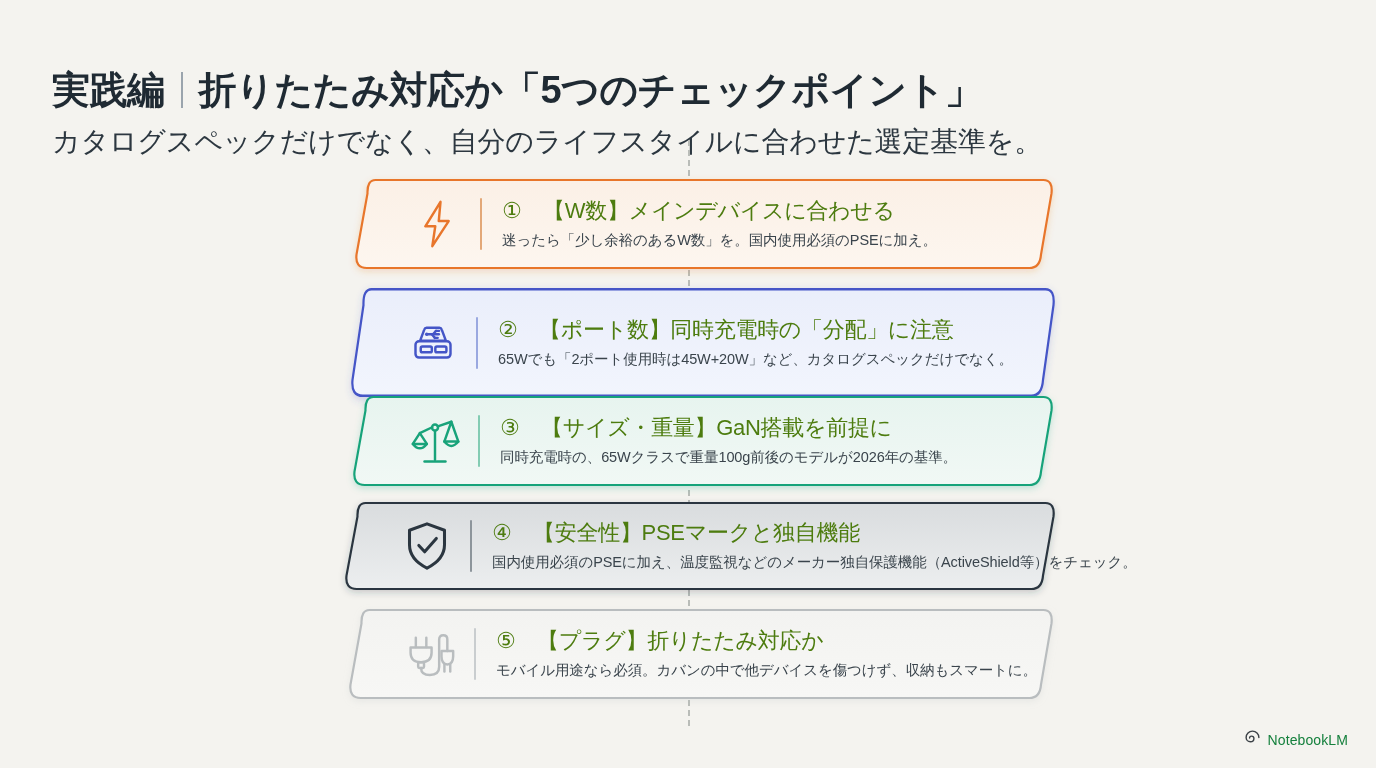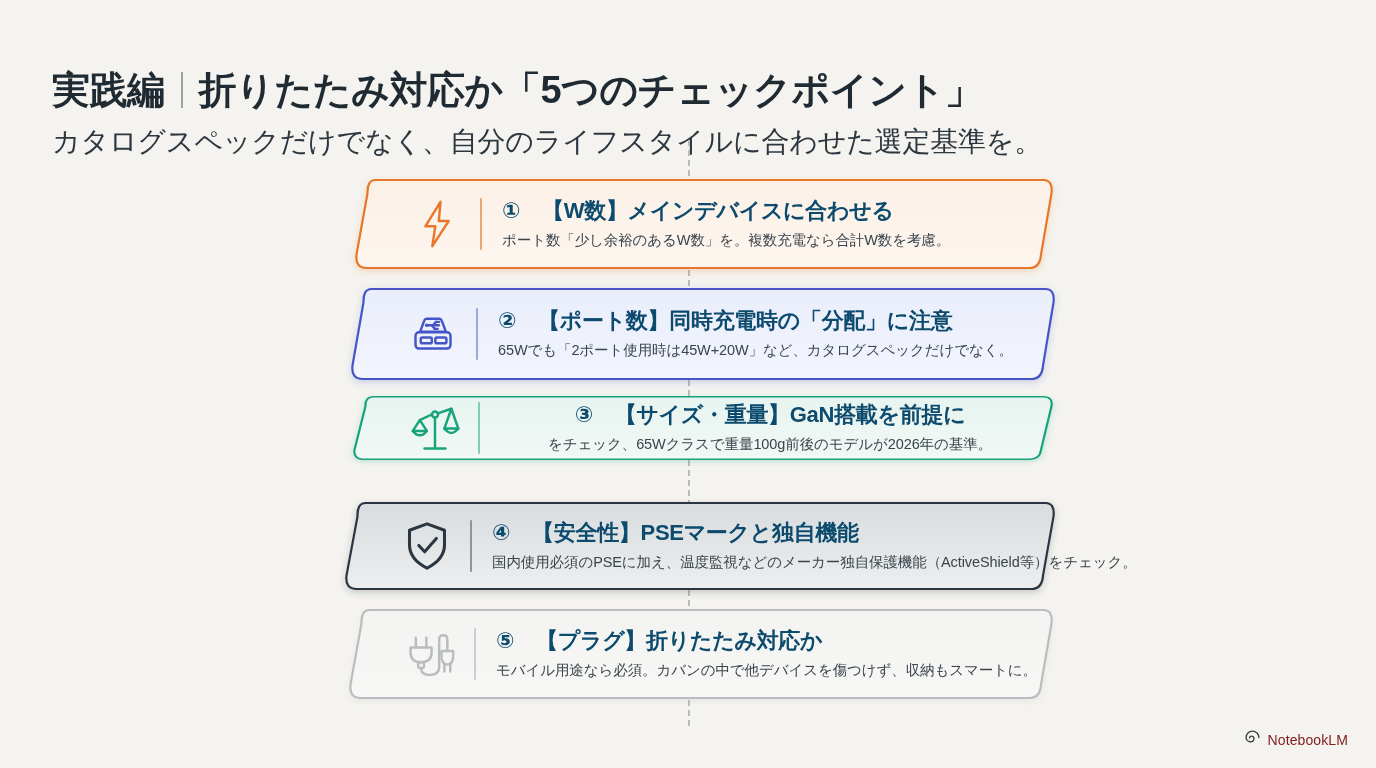--- a/index.html
+++ b/index.html
@@ -102,22 +102,22 @@
     margin: 0 20px 0 6px;
     border-radius: 1px;
   }
   .card-text {
     flex: 1 1 auto;
     min-width: 0;
     padding-right: 14px;
   }
   .card-heading {
     font-size: 22px;
-    font-weight: 700;
-    color: #0c4a6e;
+    font-weight: 400;
+    color: #4d7c0f;
     letter-spacing: -0.3px;
     white-space: nowrap;
     line-height: 1.3;
   }
   .card-desc {
     margin-top: 5px;
     font-size: 14.5px;
     font-weight: 400;
     color: #3a444c;
     letter-spacing: -0.1px;
@@ -129,21 +129,21 @@
   #brand {
     position: absolute;
     right: 28px;
     bottom: 18px;
     display: flex;
     align-items: center;
     gap: 7px;
   }
   #brand-label {
     font-size: 14px;
-    color: #7f1d1d;
+    color: #15803d;
     letter-spacing: 0.1px;
   }
 </style>
 </head>
 <body>
 
 <div id="header">
   <div id="title">
     <span class="title-seg">実践編</span>
     <span id="title-divider"></span>
@@ -170,25 +170,25 @@
       </svg>
       <div class="card-inner">
         <div class="card-icon">
           <svg width="56" height="56" viewBox="0 0 48 48" fill="none" stroke="#e8762c" stroke-width="2.1" stroke-linecap="round" stroke-linejoin="round">
             <path d="M27 5 L14 26 L22.5 26 L20 43 L34 21.5 L25.5 21.5 Z"></path>
           </svg>
         </div>
         <div class="card-rule" style="background:#e3a878"></div>
         <div class="card-text">
           <div class="card-heading">①　【W数】メインデバイスに合わせる</div>
-          <div class="card-desc">ポート数「少し余裕のあるW数」を。複数充電なら合計W数を考慮。</div>
-        </div>
-      </div>
-    </div>
-    <div class="card" style="left: 350px; top: 288px; width: 706px; height: 92px;">
+          <div class="card-desc">迷ったら「少し余裕のあるW数」を。国内使用必須のPSEに加え。</div>
+        </div>
+      </div>
+    </div>
+    <div class="card" style="left: 350px; top: 288px; width: 706px; height: 109px;">
       <svg class="card-svg" viewBox="0 0 706 92" preserveAspectRatio="none">
         <defs>
           <linearGradient id="cg1" x1="0" y1="0" x2="0" y2="1">
             <stop offset="0%" stop-color="#eaeefb"></stop>
             <stop offset="100%" stop-color="#f2f5fd"></stop>
           </linearGradient>
           <filter id="cf1" x="-12%" y="-30%" width="124%" height="180%">
             <feDropShadow dx="0" dy="2.5" stdDeviation="3.5" flood-color="#4455c7" flood-opacity="0.22"></feDropShadow>
           </filter>
         </defs>
@@ -209,21 +209,21 @@
             <path d="M23 16.5 L25.6 19.6"></path>
           </svg>
         </div>
         <div class="card-rule" style="background:#9aa8e0"></div>
         <div class="card-text">
           <div class="card-heading">②　【ポート数】同時充電時の「分配」に注意</div>
           <div class="card-desc">65Wでも「2ポート使用時は45W+20W」など、カタログスペックだけでなく。</div>
         </div>
       </div>
     </div>
-    <div class="card" style="left: 352px; top: 396px; width: 702px; height: 64px; text-align: center;">
+    <div class="card" style="left: 352px; top: 396px; width: 702px; height: 90px;">
       <svg class="card-svg" viewBox="0 0 702 90" preserveAspectRatio="none">
         <defs>
           <linearGradient id="cg2" x1="0" y1="0" x2="0" y2="1">
             <stop offset="0%" stop-color="#e7f4ef"></stop>
             <stop offset="100%" stop-color="#f1f8f5"></stop>
           </linearGradient>
           <filter id="cf2" x="-12%" y="-30%" width="124%" height="180%">
             <feDropShadow dx="0" dy="2.5" stdDeviation="3.5" flood-color="#18a37a" flood-opacity="0.22"></feDropShadow>
           </filter>
         </defs>
@@ -239,21 +239,21 @@
             <path d="M26.4 11.5 L38 7.5"></path>
             <path d="M5 26.5 Q11 34 17 26.5 Z"></path>
             <path d="M5 26.5 L11 17.2 L17 26.5"></path>
             <path d="M32 24.5 Q38 32 44 24.5 Z"></path>
             <path d="M32 24.5 L38 7.5 L44 24.5"></path>
           </svg>
         </div>
         <div class="card-rule" style="background:#83ccb3"></div>
         <div class="card-text">
           <div class="card-heading">③　【サイズ・重量】GaN搭載を前提に</div>
-          <div class="card-desc">をチェック、65Wクラスで重量100g前後のモデルが2026年の基準。</div>
+          <div class="card-desc">同時充電時の、65Wクラスで重量100g前後のモデルが2026年の基準。</div>
         </div>
       </div>
     </div>
     <div class="card" style="left: 348px; top: 609px; width: 706px; height: 90px;">
       <svg class="card-svg" viewBox="0 0 706 90" preserveAspectRatio="none">
         <defs>
           <linearGradient id="cg4" x1="0" y1="0" x2="0" y2="1">
             <stop offset="0%" stop-color="#f3f3f1"></stop>
             <stop offset="100%" stop-color="#f7f7f5"></stop>
           </linearGradient>

